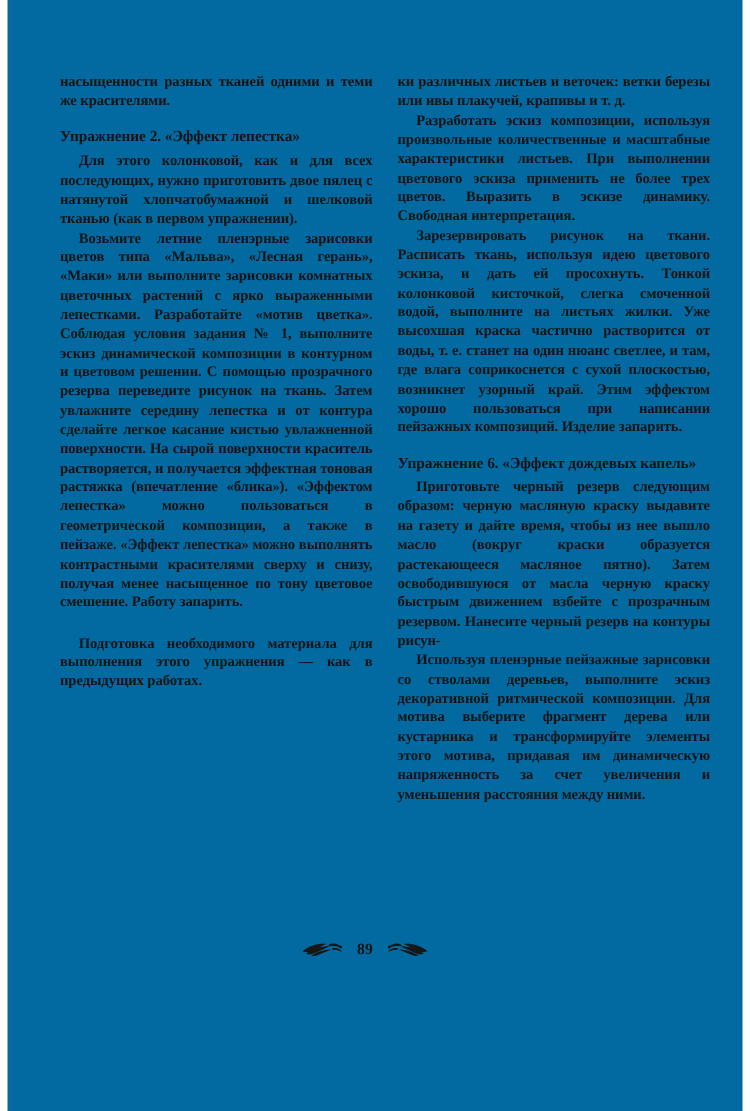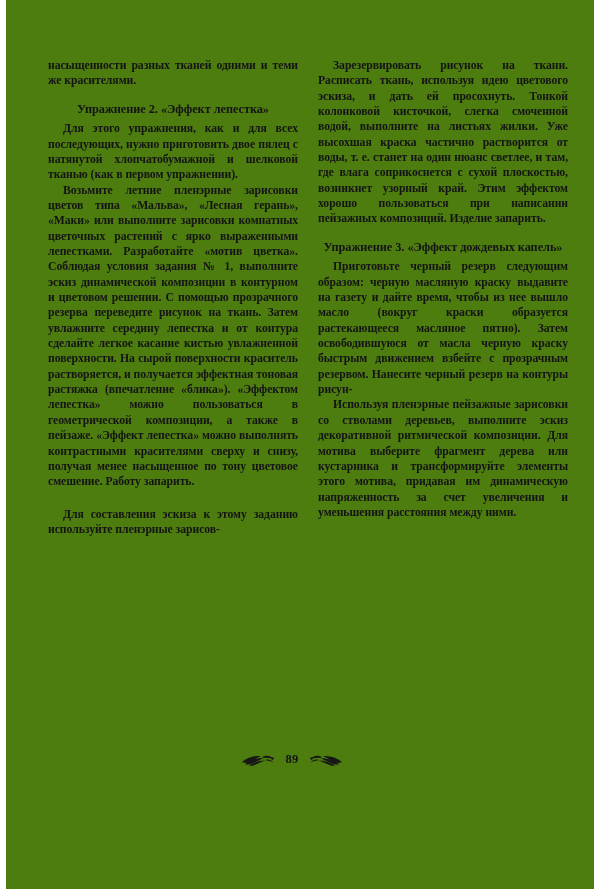--- a/index.html
+++ b/index.html
@@ -5,21 +5,21 @@
   html, body {
     margin: 0;
     padding: 0;
     background: #ffffff;
   }
   .page {
     position: relative;
     width: 588px;
     height: 889px;
     margin: 0 auto;
-    background: #4d7c0f;
+    background: #0369a1;
     overflow: hidden;
     font-family: "Liberation Serif", "DejaVu Serif", serif;
     color: #141414;
   }
   
   .page::before {
     content: "";
     position: absolute;
     inset: 0;
     background:
@@ -53,33 +53,33 @@
   }
   p.indent {
     text-indent: 15px;
   }
 
   h2.exercise-heading {
     margin: 0;
     font-size: 12.3px;
     line-height: 15.6px;
     font-weight: 700;
-    text-align: center;
+    text-align: left;
     letter-spacing: -0.05px;
   }
   .sp-before-heading { height: 13px; }
   .sp-after-heading  { height: 4px; }
 
   .footer {
     position: absolute;
     left: 0;
     right: 16px;
     top: 752px;
     display: flex;
-    align-items: center;
+    align-items: flex-start;
     justify-content: center;
     gap: 11px;
   }
   .page-number {
     font-size: 12.5px;
     font-weight: 700;
     font-family: "Liberation Serif", "DejaVu Serif", serif;
     color: #151515;
     letter-spacing: 0.2px;
   }
@@ -102,39 +102,41 @@
 
     <div class="column blur-soft">
 
       <p>насыщенности разных тканей одними и теми же красителями.</p>
 
 
       <div class="sp-before-heading"></div>
       <h2 class="exercise-heading">Упражнение 2. «Эффект лепестка»</h2>
       <div class="sp-after-heading"></div>
 
-      <p class="indent">Для этого упражнения, как и для всех последующих, нужно приготовить двое пялец с натянутой хлопчатобумажной и шелковой тканью (как в первом упражнении).</p>
+      <p class="indent">Для этого колонковой, как и для всех последующих, нужно приготовить двое пялец с натянутой хлопчатобумажной и шелковой тканью (как в первом упражнении).</p>
 
       <p class="indent"><span>Возьмите летние пленэрные зарисовки цветов типа «Мальва», «Лесная герань», «Маки» или выполните зарисовки комнатных цветочных растений с ярко выраженными лепестками. Разработайте «мотив цветка». Соблюдая условия задания № 1, выполните эскиз динамической композиции в контурном и цветовом решении. С помощью прозрачного резерва переведите рисунок на ткань. </span><span class="italic">Затем увлажните середину лепестка и от контура сделайте легкое касание кистью увлажненной поверхности.</span><span> На сырой поверхности краситель растворяется, и получается эффектная тоновая растяжка (впечатление «блика»). «Эффектом лепестка» можно пользоваться в геометрической композиции, а также в пейзаже. «Эффект лепестка» можно выполнять контрастными красителями сверху и снизу, получая менее насыщенное по тону цветовое смешение. Работу запарить.</span></p>
 
       <div class="sp-before-heading"></div>
       <div class="sp-after-heading"></div>
 
+      <p class="indent">Подготовка необходимого материала для выполнения этого упражнения — как в предыдущих работах.</p>
 
-      <p class="indent">Для составления эскиза к этому заданию используйте пленэрные зарисов-</p>
     </div>
 
     <div class="column blur-soft">
 
+      <p>ки различных листьев и веточек: ветки березы или ивы плакучей, крапивы и т. д.</p>
 
+      <p class="indent">Разработать эскиз композиции, используя произвольные количественные и масштабные характеристики листьев. При выполнении цветового эскиза применить не более трех цветов. Выразить в эскизе динамику. Свободная интерпретация.</p>
 
       <p class="indent">Зарезервировать рисунок на ткани. Расписать ткань, используя идею цветового эскиза, и дать ей просохнуть. Тонкой колонковой кисточкой, слегка смоченной водой, выполните на листьях жилки. Уже высохшая краска частично растворится от воды, т. е. станет на один нюанс светлее, и там, где влага соприкоснется с сухой плоскостью, возникнет узорный край. Этим эффектом хорошо пользоваться при написании пейзажных композиций. Изделие запарить.</p>
 
       <div class="sp-before-heading"></div>
-      <h2 class="exercise-heading">Упражнение 3. «Эффект дождевых капель»</h2>
+      <h2 class="exercise-heading">Упражнение 6. «Эффект дождевых капель»</h2>
       <div class="sp-after-heading"></div>
 
       <p class="indent">Приготовьте черный резерв следующим образом: черную масляную краску выдавите на газету и дайте время, чтобы из нее вышло масло (вокруг краски образуется растекающееся масляное пятно). Затем освободившуюся от масла черную краску быстрым движением взбейте с прозрачным резервом. Нанесите черный резерв на контуры рисун-</p>
 
       <p class="indent">Используя пленэрные пейзажные зарисовки со стволами деревьев, выполните эскиз декоративной ритмической композиции. Для мотива выберите фрагмент дерева или кустарника и трансформируйте элементы этого мотива, придавая им динамическую напряженность за счет увеличения и уменьшения расстояния между ними.</p>
     </div>
   </div>
 
   <div class="footer">
 

